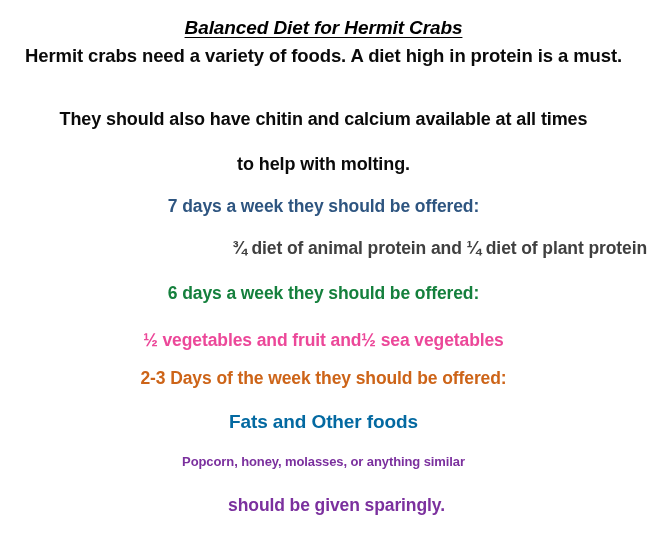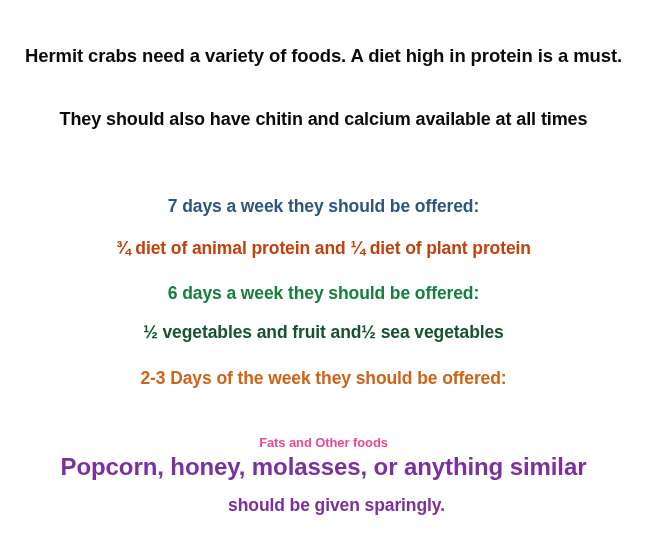--- a/index.html
+++ b/index.html
@@ -46,44 +46,46 @@
     color: #000000;
   }
 
   
   .intro-1 { position: absolute; top: 47px;  left: 0; font-size: 18.5px; color: #0a0a0a; }
   .intro-2 { position: absolute; top: 110px; left: 0; font-size: 18px;   color: #0a0a0a; }
   .intro-3 { position: absolute; top: 155px; left: 0; font-size: 18px;   color: #0a0a0a; }
 
   
   .blue-1 { position: absolute; top: 198px; left: 0; font-size: 17.5px; color: #2e5580; text-align: center; }
-  .blue-2 { position: absolute; top: 240px; left: 0; font-size: 17.5px; color: #c2410c; }
+  .blue-2 { position: absolute; top: 240px; left: 0; font-size: 17.5px; color: #404040; text-align: right; }
 
   
   .red-1 { position: absolute; top: 285px; left: 0; font-size: 17.5px; color: #15803d; }
-  .red-2 { position: absolute; top: 324px; left: 0; font-size: 17.5px; color: #14532d; }
+  .red-2 { position: absolute; top: 332px; left: 0; font-size: 17.5px; color: #ec4899; }
 
   
   .orange-1 { position: absolute; top: 370px; left: 0; font-size: 17.5px; color: #cd6418; }
-  .orange-2 { position: absolute; top: 436px; left: 0; font-size: 13px; color: #ec4899; }
+  .orange-2 { position: absolute; top: 412px; left: 0; font-size: 19px; color: #0369a1; }
 
   
-  .purple-1 { position: absolute; top: 455px; left: 0; font-size: 24px; color: #7b309e; }
+  .purple-1 { position: absolute; top: 455px; left: 0; font-size: 13px; color: #7b309e; }
   .purple-2 { position: absolute; top: 497px; left: 0; font-size: 17.5px; color: #7b309e; margin-left: 13px; }
 </style>
 </head>
 <body>
 
 <div class="page">
 
+  <div class="doc-line title">Balanced Diet for Hermit Crabs</div>
 
   <div class="doc-line intro-1">Hermit crabs need a variety of foods. A diet high in protein is a must.</div>
 
   <div class="doc-line intro-2">They should also have chitin and calcium available at all times</div>
 
+  <div class="doc-line intro-3">to help with molting.</div>
 
   <div class="doc-line blue-1">7 days a week they should be offered:</div>
 
   <div class="doc-line blue-2">¾ diet of animal protein and ¼ diet of plant protein</div>
 
   <div class="doc-line red-1">6 days a week they should be offered:</div>
 
   <div class="doc-line red-2">½ vegetables and fruit and½ sea vegetables</div>
 
   <div class="doc-line orange-1">2-3 Days of the week they should be offered:</div>

